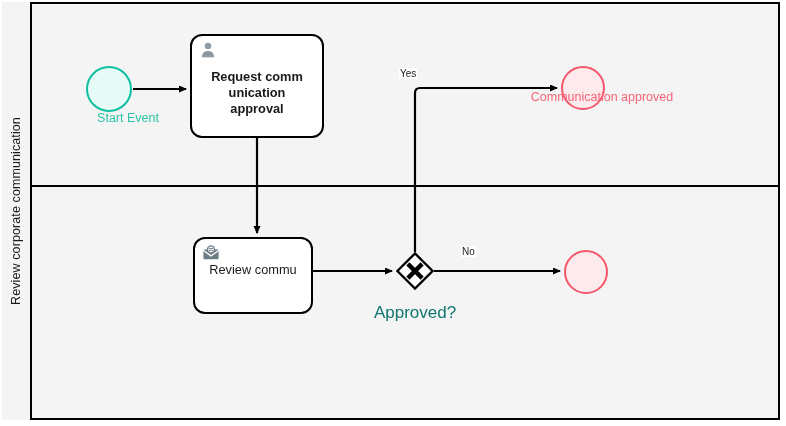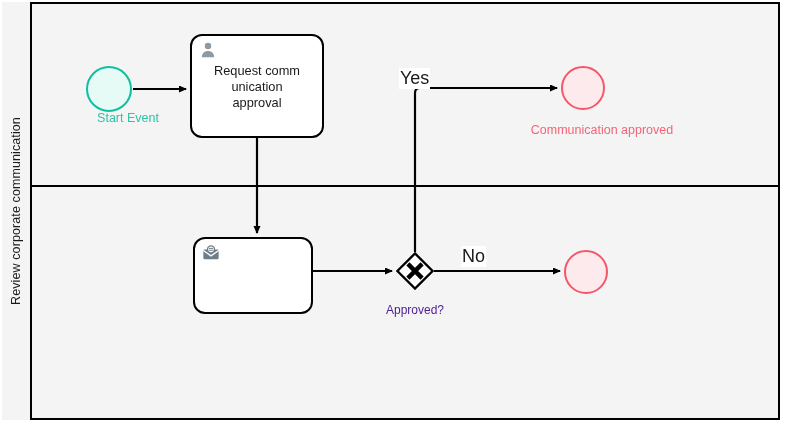--- a/index.html
+++ b/index.html
@@ -90,21 +90,21 @@
     transform: translateX(-50%);
     margin-left: 19px;
   }
   .label-start {
     left: 109px;
     top: 111px;
     color: #2bc4a6;
   }
   .label-approved {
     left: 583px;
-    top: 123px;
+    top: 90px;
     color: #f56476;
   }
   .label-rejected {
     left: 586px;
     top: 292px;
     color: #f56476;
   }
   
   .task {
     position: absolute;
@@ -120,21 +120,21 @@
     position: absolute;
     left: 0;
     right: 0;
     text-align: center;
     font-size: 12.8px;
     color: #1a1a1a;
     line-height: 16px;
     padding: 0 4px;
     box-sizing: border-box;
   }
-  .task-1 .task-text { top: 27px; }
+  .task-1 .task-text { top: 33px; font-weight: bold; }
   .task-2 .task-text { top: 23px; }
 
   .task-icon {
     position: absolute;
     left: 7px;
     top: 5px;
     width: 18px;
     height: 18px;
   }
   
@@ -143,36 +143,36 @@
     left: 396px;
     top: 252px;
     width: 38px;
     height: 38px;
   }
   .gateway-label {
     position: absolute;
     left: 415px;
     top: 303px;
     transform: translateX(-50%);
-    font-size: 12px;
-    color: #4c1d95;
+    font-size: 17px;
+    color: #0f766e;
     white-space: nowrap;
   }
   
   .flow-svg {
     position: absolute;
     left: 0;
     top: 0;
     width: 786px;
     height: 426px;
     pointer-events: none;
   }
   .flow-label {
     position: absolute;
-    font-size: 18px;
+    font-size: 10px;
     color: #1a1a1a;
     background: #ffffff;
     padding: 0 1px;
     white-space: nowrap;
   }
   .label-yes { left: 399px; top: 68px; }
   .label-no  { left: 461px; top: 246px; }
 </style>
 </head>
 <body>
@@ -223,20 +223,21 @@
   <div class="task task-2">
     <svg class="task-icon" viewBox="0 0 20 20" xmlns="http://www.w3.org/2000/svg">
       <rect x="1.5" y="6" width="17" height="11" rx="1.4" fill="#6f7d87"></rect>
       <path d="M1.5,7.2 L10,13.2 L18.5,7.2" stroke="#ffffff" stroke-width="1.5" fill="none"></path>
       <circle cx="10" cy="6" r="4.6" fill="#6f7d87"></circle>
       <circle cx="10" cy="6" r="3.1" fill="#ffffff"></circle>
       <rect x="7.6" y="4.3" width="4.8" height="1.1" fill="#6f7d87"></rect>
       <rect x="7.6" y="6.4" width="4.8" height="1.1" fill="#6f7d87"></rect>
     </svg>
     <div class="task-text">
+      <div>Review commu</div>
     </div>
   </div>
 
   <svg class="gateway" viewBox="0 0 40 40" xmlns="http://www.w3.org/2000/svg">
     <polygon points="20,1.5 38.5,20 20,38.5 1.5,20" fill="#ffffff" stroke="#000000" stroke-width="2.4"></polygon>
     <path d="M12.5,12.5 L27.5,27.5 M27.5,12.5 L12.5,27.5" stroke="#000000" stroke-width="4.6" stroke-linecap="butt"></path>
   </svg>
   <div class="gateway-label">Approved?</div>
 
   <div class="flow-label label-yes">Yes</div>

